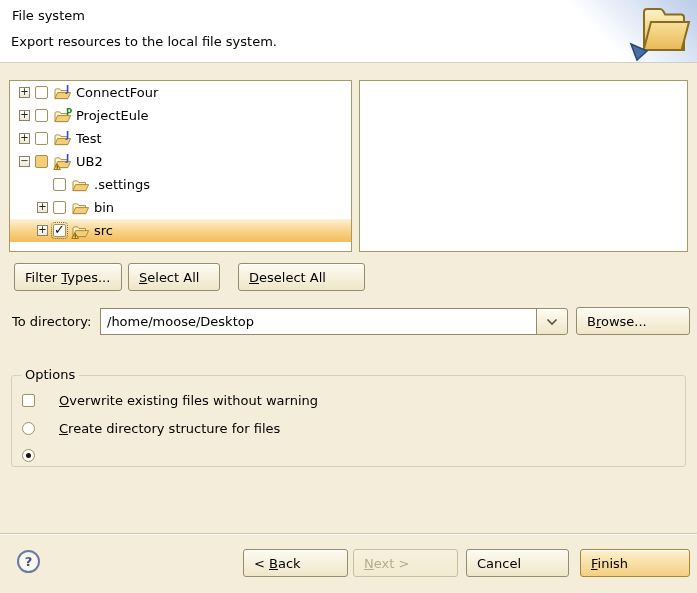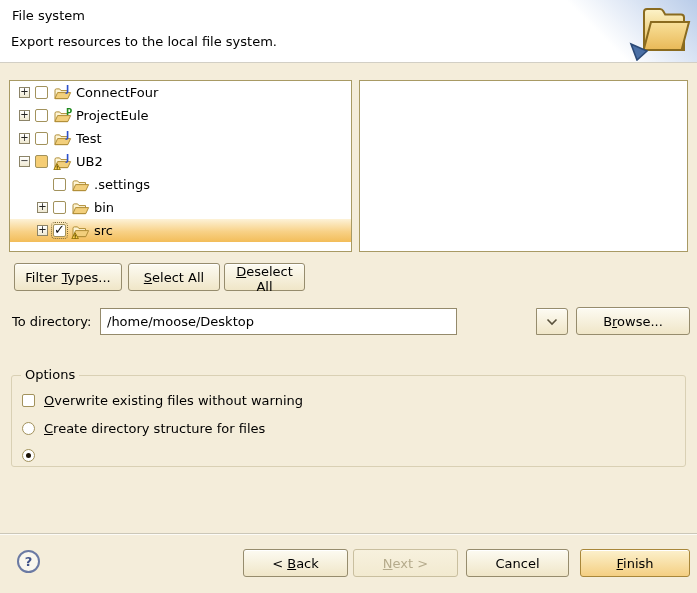--- a/index.html
+++ b/index.html
@@ -35,39 +35,39 @@
   .cb.checked::after{content:"✓";position:absolute;left:0;top:-3px;font-size:13px;font-weight:bold;color:#111}
   .cb.focused{outline:1px dotted #7a6a3a;outline-offset:1px}
   .ficon{width:19px;height:16px;flex:0 0 19px;margin-right:4px}
   .tlabel{white-space:nowrap}
 
   
   .btn{position:absolute;height:28px;box-sizing:border-box;padding:0 10px;
     border:1px solid #968c6d;border-radius:3px;
     background:linear-gradient(#fdfbf2,#f0e6c8);
     box-shadow:inset 0 1px 0 #ffffff;
-    font:inherit;color:#000;text-align:center;cursor:pointer}
+    font:inherit;color:#000;text-align:left;cursor:pointer}
   .btn.disabled{background:linear-gradient(#f7f1de,#f2ead0);border-color:#c9bf9f;color:#b5ab8c;box-shadow:none;cursor:default}
   .btn.default{background:linear-gradient(#fcf1cd,#f4cf82);border-color:#a8873a}
   #btn-filter{left:14px;top:263px;width:108px}
   #btn-select{left:128px;top:263px;width:92px}
-  #btn-deselect{left:224px;top:263px;width:81px}
+  #btn-deselect{left:238px;top:263px;width:127px}
 
   
   #dest-label{position:absolute;left:12px;top:314px}
-  #dest-input{position:absolute;left:100px;top:308px;width:357px;height:27px;box-sizing:border-box;
+  #dest-input{position:absolute;left:100px;top:308px;width:437px;height:27px;box-sizing:border-box;
     border:1px solid #948a6b;background:#fff;font:inherit;padding:0 6px;outline:none}
   #dest-drop{left:536px;top:308px;width:32px;height:27px;padding:0;display:flex;align-items:center;justify-content:center;border-radius:0 3px 3px 0}
   #btn-browse{left:576px;top:307px;width:114px}
 
   
   #options{position:absolute;left:11px;top:375px;width:675px;height:92px;box-sizing:border-box;
     border:1px solid #d9d0b4;border-radius:3px}
   #options-legend{position:absolute;left:21px;top:367px;background:#f4edda;padding:0 4px}
-  .optrow{position:absolute;display:flex;align-items:center;gap:9px;height:16px;left:22px;cursor:default}
+  .optrow{position:absolute;display:flex;align-items:center;gap:24px;height:16px;left:22px;cursor:default}
   #opt-row1{top:392px}
   #opt-row2{top:420px}
   #opt-row3{top:447px}
   .cbx{width:13px;height:13px;box-sizing:border-box;border:1px solid #a2925c;border-radius:2px;background:#fff;position:relative;flex:0 0 13px}
   .radio{border-radius:50%}
   .radio.on::after{content:"";position:absolute;left:3px;top:3px;width:5px;height:5px;border-radius:50%;background:#1c1306}
 
   
   #fsep{position:absolute;left:0;top:533px;width:697px;height:0;border-top:1px solid #cbc7b8;border-bottom:1px solid #fcfbf6}
   #help{position:absolute;left:17px;top:550px;width:23px;height:23px;box-sizing:border-box;

